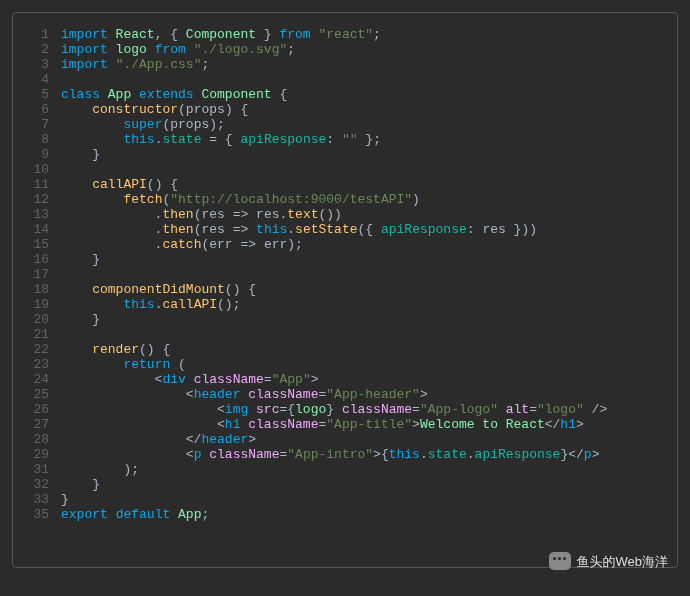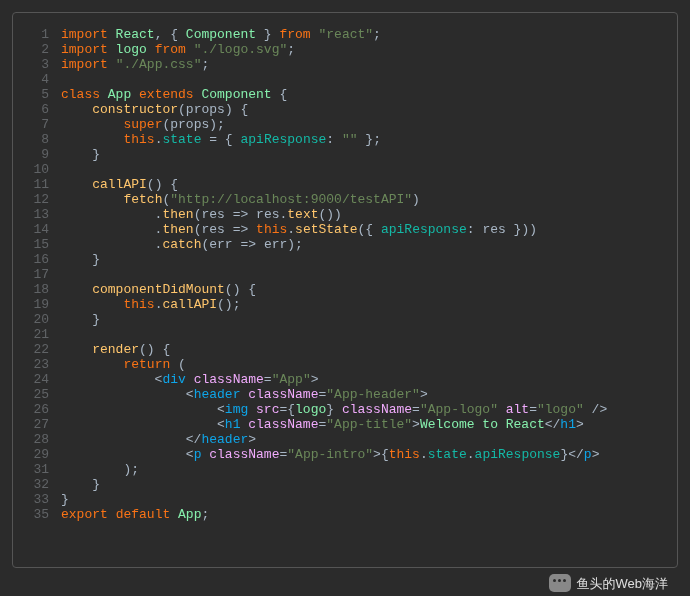--- a/index.html
+++ b/index.html
@@ -27,33 +27,33 @@
   .line{display:flex;white-space:pre}
   .gutter{
     width:28px;
     text-align:right;
     color:#606366;
     user-select:none;
     padding-right:12px;
     flex:0 0 28px;
   }
   .code{flex:1}
-  .kw{color:#f97316}
+  .kw{color:#0ea5e9}
   .id{color:#86efac}
   .str{color:#6a8759}
   .fn{color:#ffc66d}
   .param{color:#a9b7c6}
   .prop{color:#14b8a6}
   .punc{color:#a9b7c6}
   .tag{color:#0ea5e9}
   .attr{color:#f0abfc}
   .wm{
     position:absolute;
     right:22px;
-    bottom:4px;
+    bottom:26px;
     display:flex;
     align-items:center;
     gap:6px;
     color:#e8e8e8;
     font-family:"Microsoft YaHei","PingFang SC",sans-serif;
     font-size:13px;
     opacity:.95;
   }
   .wm .bubble{
     width:22px;height:18px;border-radius:5px;background:#8d8d8d;

